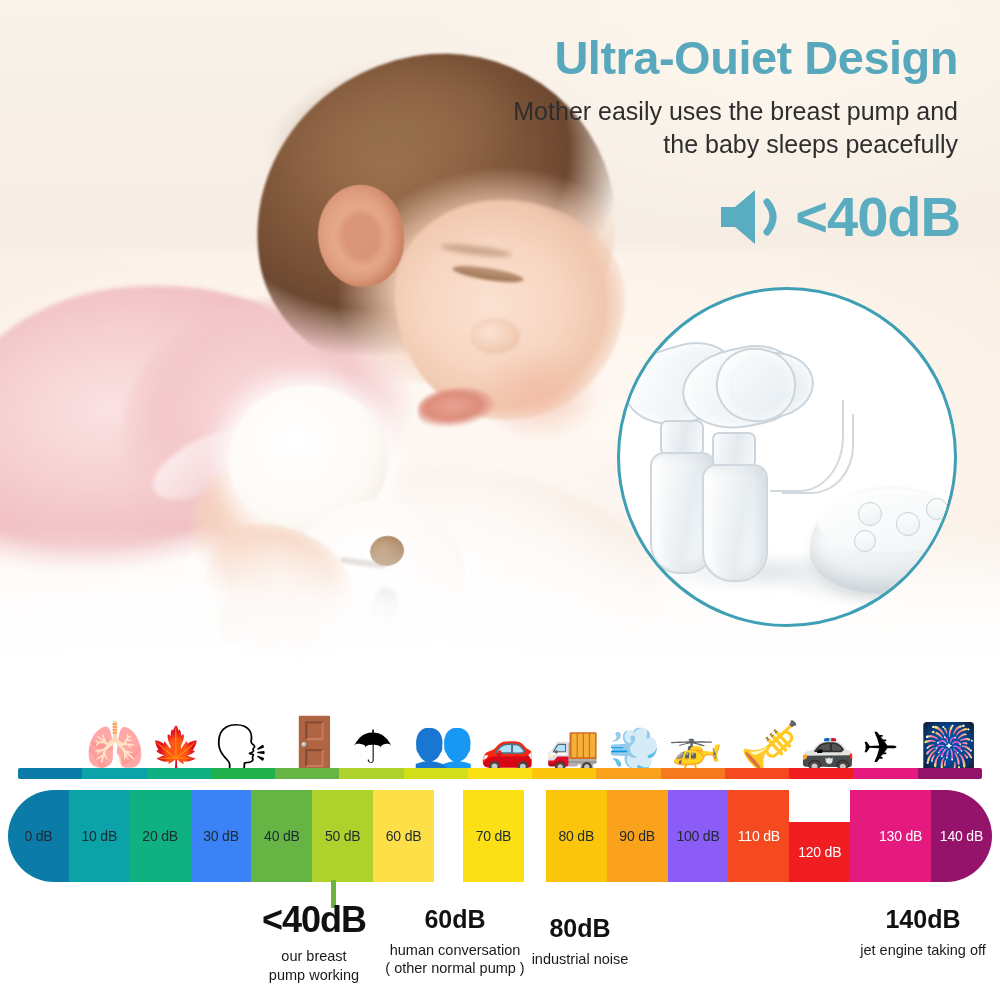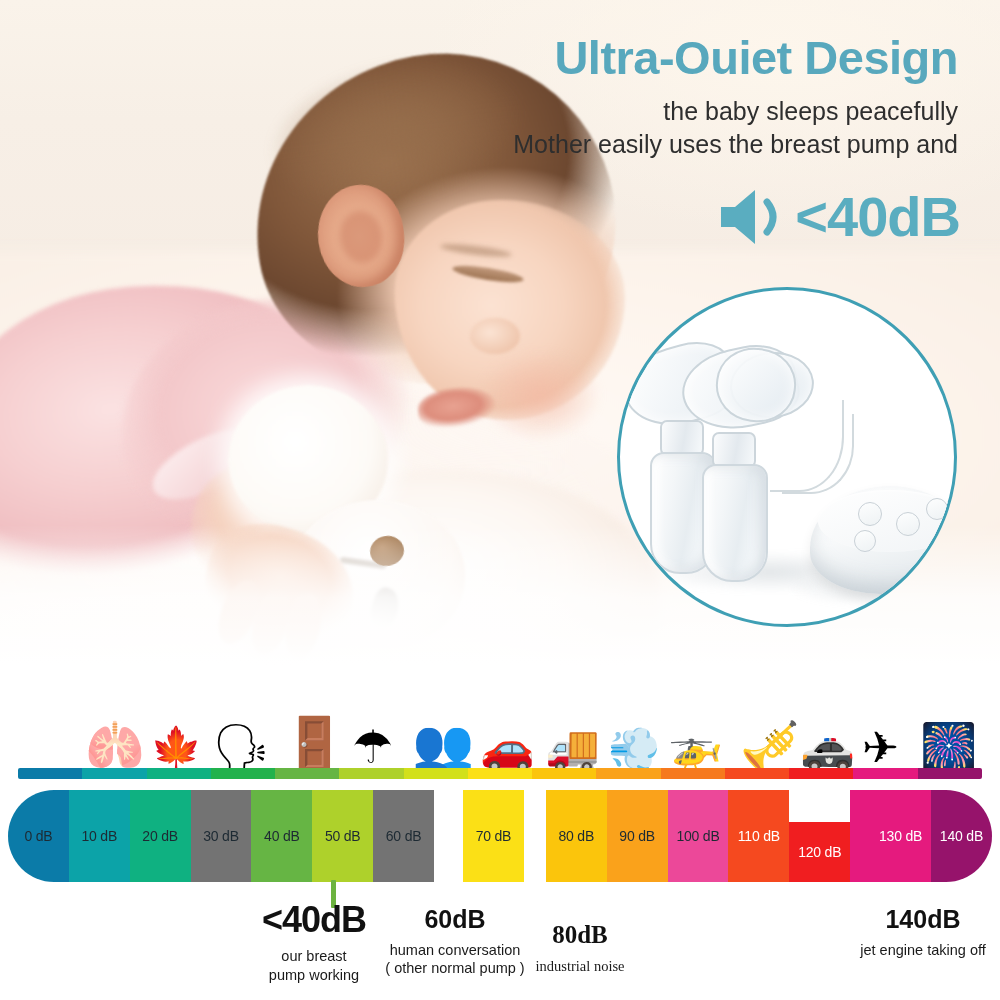--- a/index.html
+++ b/index.html
@@ -300,22 +300,22 @@
     <div class="hand"></div>
     <div class="finger" style="left:222px; top:578px; transform:rotate(22deg);"></div>
     <div class="finger" style="left:254px; top:588px; transform:rotate(16deg);"></div>
     <div class="finger" style="left:286px; top:592px; transform:rotate(10deg);"></div>
 
     <div class="fade-bottom"></div>
   </div>
 
   <div class="title">Ultra-Ouiet Design</div>
   <div class="subtitle">
+    <div>Mother easily uses the breast pump and</div>
     <div>the baby sleeps peacefully</div>
-    <div>Mother easily uses the breast pump and</div>
   </div>
 
   <div class="db-badge">
     <svg class="spk" width="72" height="62" viewBox="0 0 72 62">
       <path d="M4 21 h14 L38 4 v54 L18 41 H4 Z" fill="#5aadc0"></path>
       <path d="M50 16 q12 15 0 30" stroke="#5aadc0" stroke-width="7" fill="none" stroke-linecap="round"></path>
     </svg>
     <span class="db-big">&lt;40dB</span>
   </div>
 
@@ -360,45 +360,45 @@
     <span class="ic" style="left:800px; font-size:44px;">🚓</span>
     <span class="ic" style="left:862px; font-size:44px;">✈</span>
     <span class="ic" style="left:920px; font-size:46px;">🎆</span>
   </div>
 
   <div class="thin-bar" id="thin-bar" style="background: linear-gradient(90deg, rgb(11, 123, 168) 0%, rgb(11, 123, 168) 6.67%, rgb(12, 163, 168) 6.67%, rgb(12, 163, 168) 13.33%, rgb(15, 177, 129) 13.33%, rgb(15, 177, 129) 20%, rgb(34, 178, 77) 20%, rgb(34, 178, 77) 26.67%, rgb(102, 181, 68) 26.67%, rgb(102, 181, 68) 33.33%, rgb(174, 209, 43) 33.33%, rgb(174, 209, 43) 40%, rgb(210, 224, 27) 40%, rgb(210, 224, 27) 46.67%, rgb(251, 224, 22) 46.67%, rgb(251, 224, 22) 53.33%, rgb(251, 197, 12) 53.33%, rgb(251, 197, 12) 60%, rgb(250, 162, 27) 60%, rgb(250, 162, 27) 66.67%, rgb(246, 121, 30) 66.67%, rgb(246, 121, 30) 73.33%, rgb(245, 73, 31) 73.33%, rgb(245, 73, 31) 80%, rgb(240, 30, 32) 80%, rgb(240, 30, 32) 86.67%, rgb(229, 26, 126) 86.67%, rgb(229, 26, 126) 93.33%, rgb(150, 19, 107) 93.33%, rgb(150, 19, 107) 100%);"></div>
   <div class="scale" id="scale">
       <div class="seg" style="background: rgb(11, 123, 168);">0 dB</div>
       <div class="seg" style="background: rgb(12, 163, 168);">10 dB</div>
       <div class="seg" style="background: rgb(15, 177, 129);">20 dB</div>
-      <div class="seg" style="background: #737373;">30 dB</div>
+      <div class="seg" style="background: #3b82f6;">30 dB</div>
       <div class="seg" style="background: rgb(102, 181, 68);">40 dB</div>
       <div class="seg" style="background: rgb(174, 209, 43);">50 dB</div>
-      <div class="seg" style="background: #737373;">60 dB</div>
+      <div class="seg" style="background: #fde047;">60 dB</div>
       <div class="seg" style="background: rgb(251, 224, 22); margin-left: 29px;">70 dB</div>
       <div class="seg" style="background: rgb(251, 197, 12); margin-left: 22px;">80 dB</div>
       <div class="seg" style="background: rgb(250, 162, 27);">90 dB</div>
-      <div class="seg" style="background: #ec4899;">100 dB</div>
+      <div class="seg" style="background: #8b5cf6;">100 dB</div>
       <div class="seg light" style="background: rgb(245, 73, 31);">110 dB</div>
       <div class="seg light" style="background: rgb(240, 30, 32); margin-top: 32px;">120 dB</div>
       <div class="seg light" style="background: rgb(229, 26, 126); padding-left: 20px;">130 dB</div>
       <div class="seg light" style="background: rgb(150, 19, 107);">140 dB</div>
     </div>
   <div class="pointer"></div>
 
   <div id="captions" style="position: absolute; left: 0px; top: 905px; width: 1000px; height: 95px;">
       <div class="cap" style="left: 204px; top: -6px; width: 220px;">
         <div class="val big">&lt;40dB</div>
         <div class="desc">our breast<div>pump working</div></div>
       </div>
       <div class="cap" style="left: 345px; top: 0px; width: 220px;">
         <div class="val">60dB</div>
         <div class="desc">human conversation<div>( other normal pump )</div></div>
       </div>
-      <div class="cap" style="left: 470px; top: 16px; width: 220px; font-family: Liberation Serif, serif;">
+      <div class="cap" style="left: 470px; top: 9px; width: 220px;">
         <div class="val">80dB</div>
         <div class="desc">industrial noise</div>
       </div>
       <div class="cap" style="left: 813px; top: 0px; width: 220px;">
         <div class="val">140dB</div>
         <div class="desc">jet engine taking off</div>
       </div>
     </div>
 
 </div>

